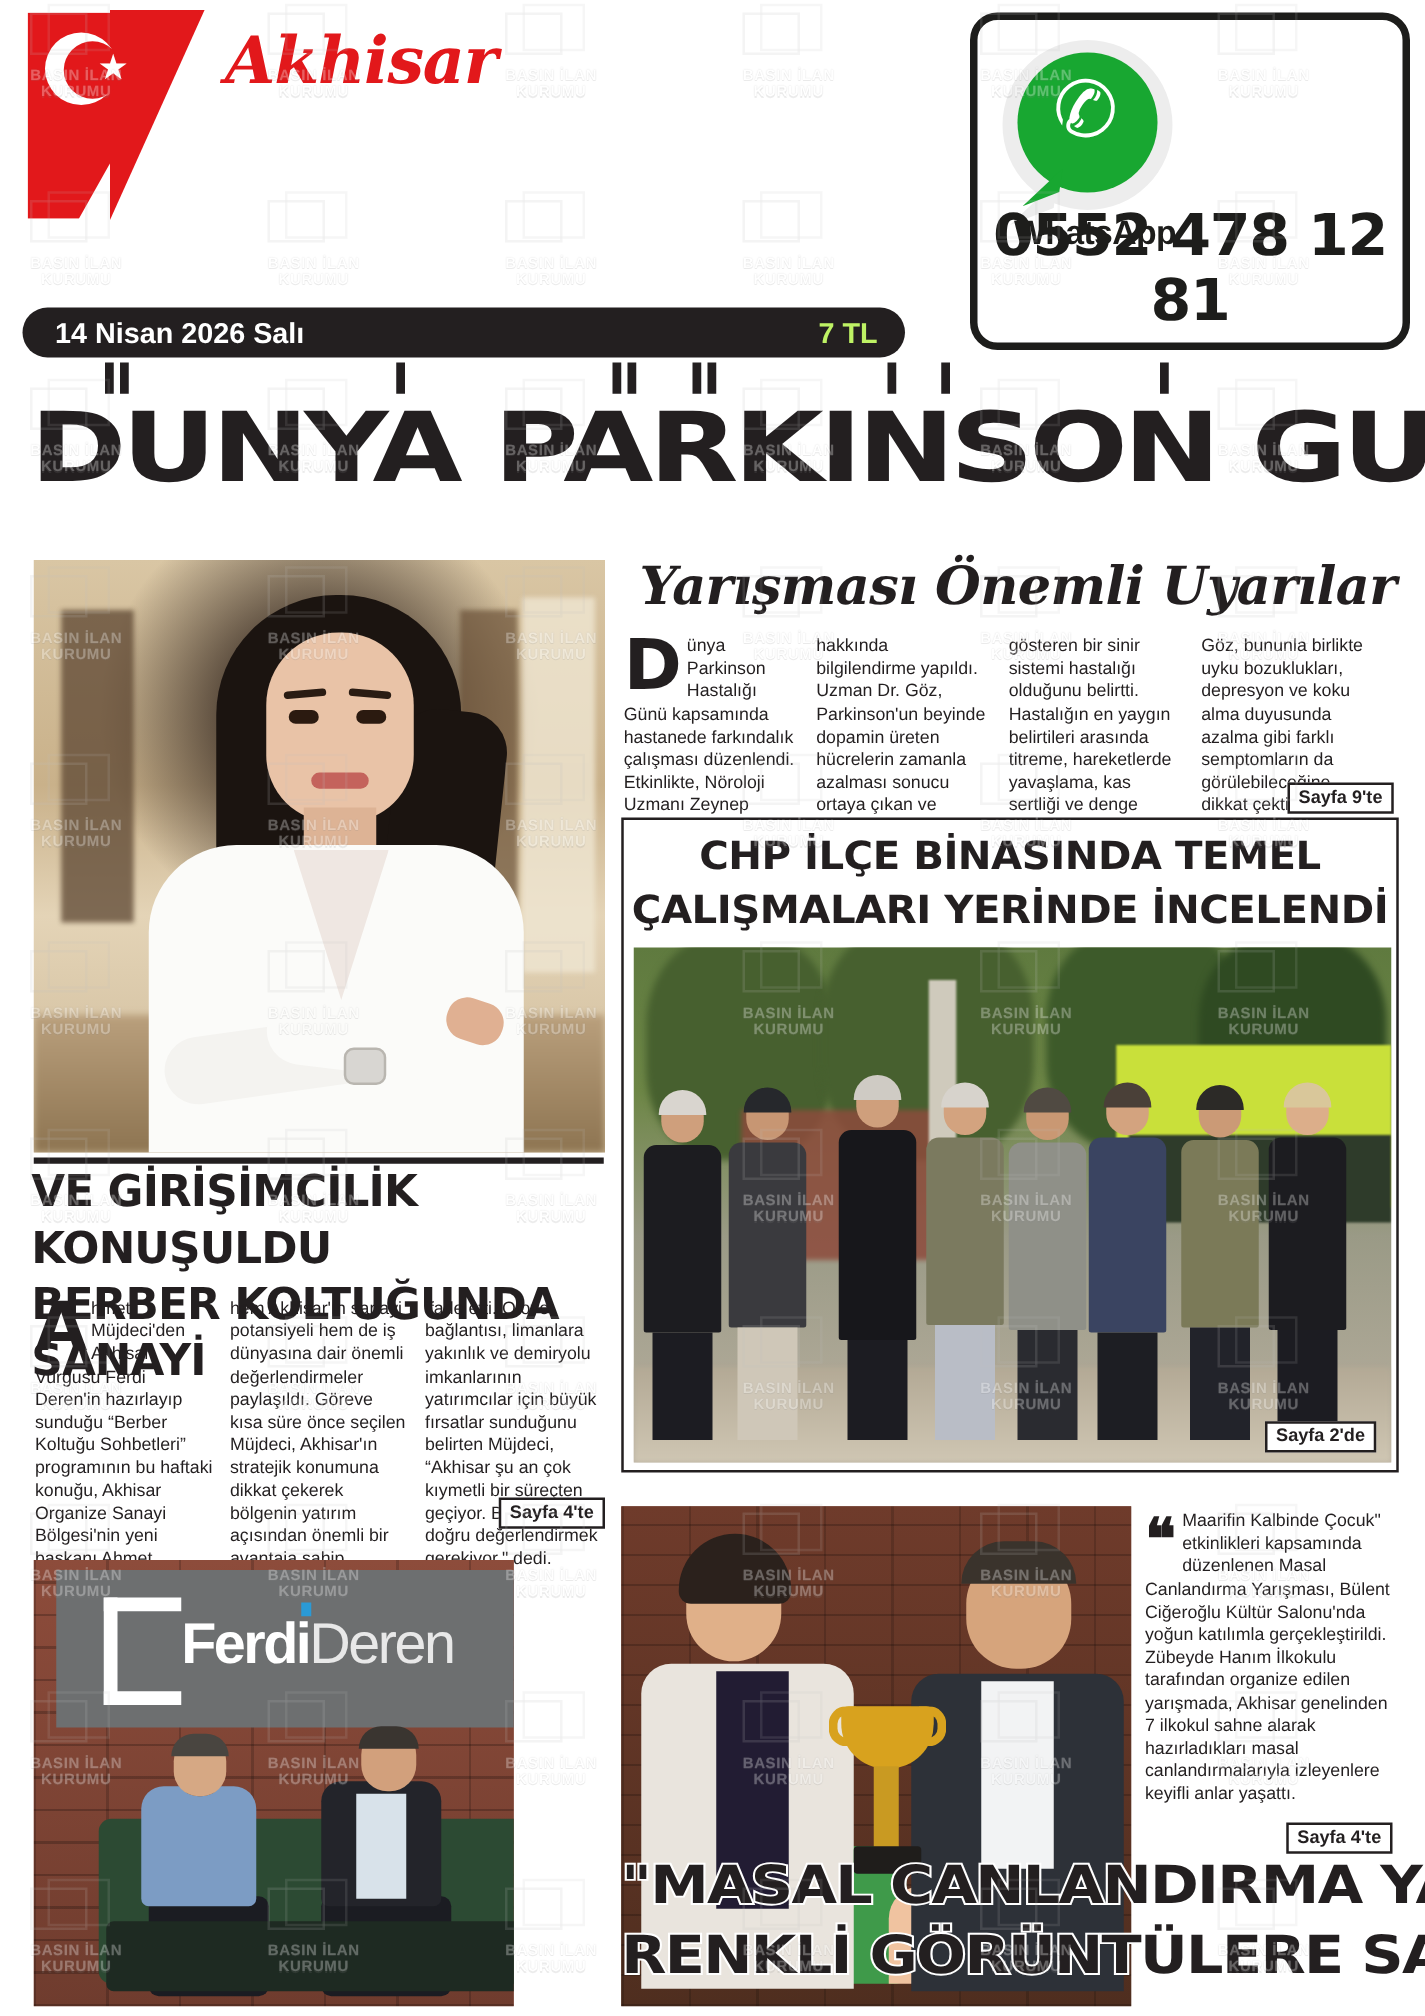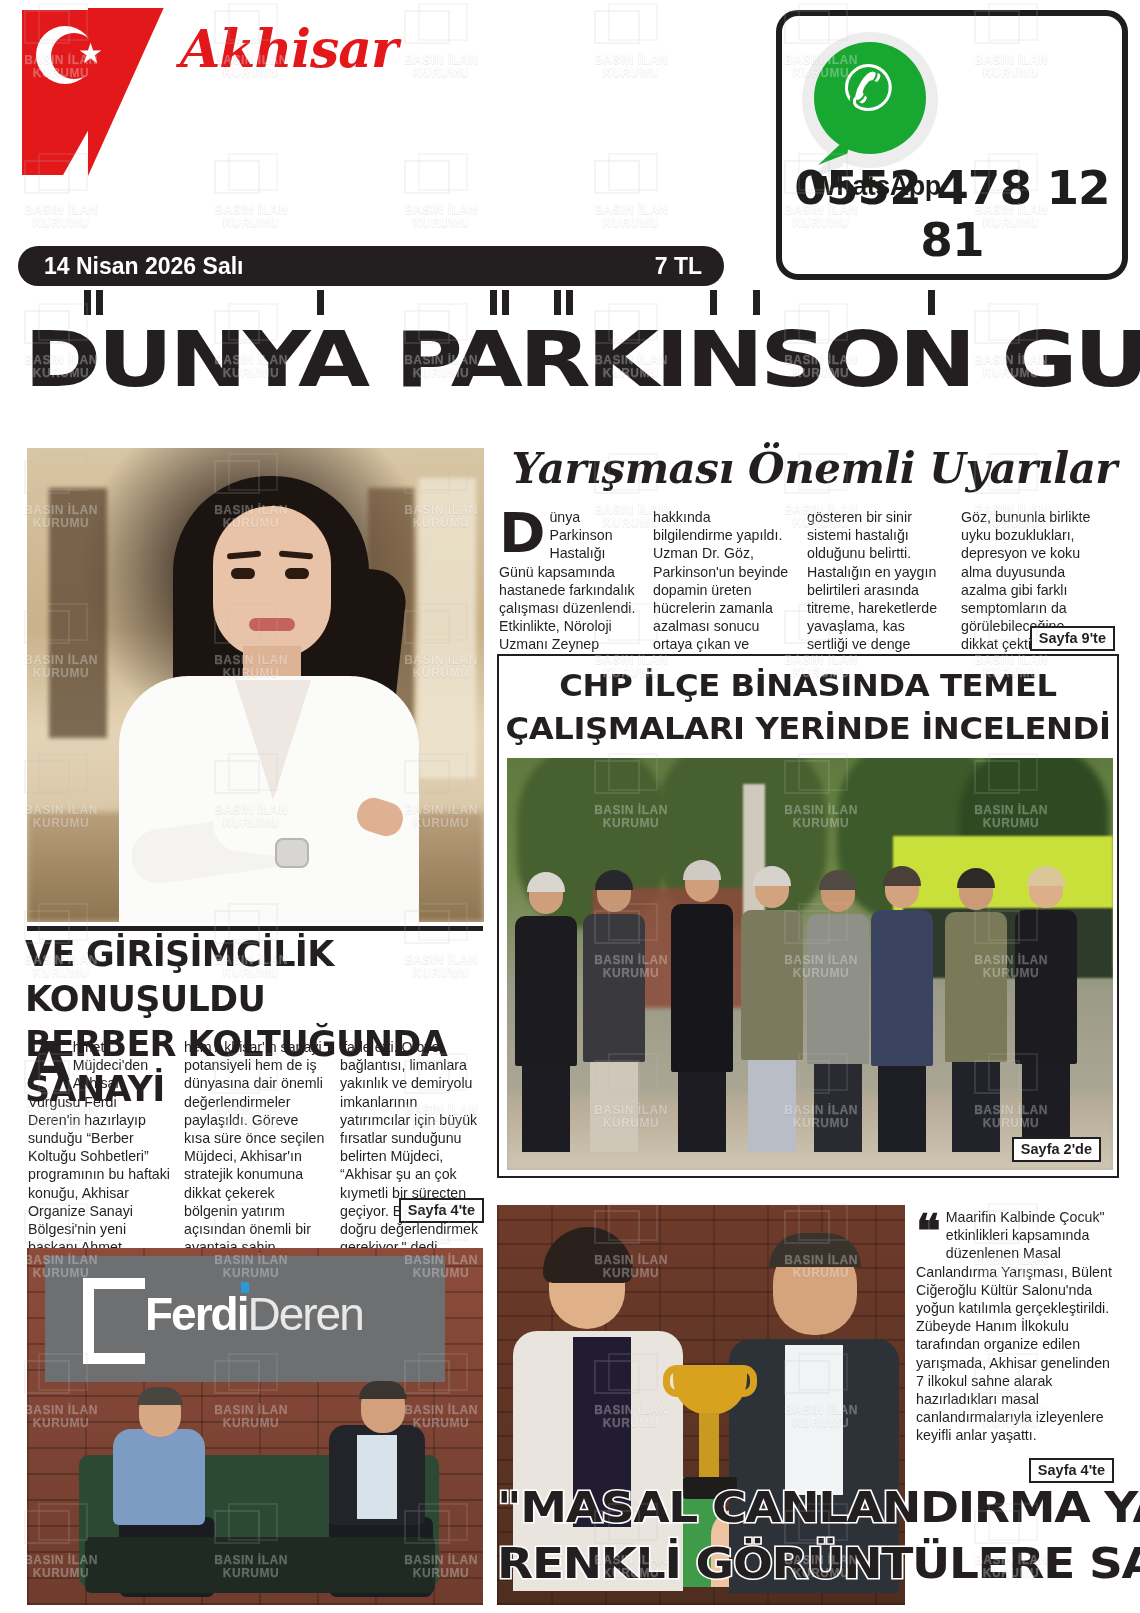--- a/index.html
+++ b/index.html
@@ -219,21 +219,21 @@
   .datebar .date {
     position: absolute;
     left: 26px; top: 7px;
     color: #ffffff;
     font-weight: 700;
     font-size: 23px;
   }
   .datebar .price {
     position: absolute;
     right: 22px; top: 7px;
-    color: #ffffff;
+    color: #bef264;
     font-weight: 700;
     font-size: 23px;
   }
 
   
   .main-headline {
     position: absolute;
     left: 24px; top: 312px;
     width: 1092px;
     height: 108px;
@@ -439,21 +439,21 @@
     font-size: 54px;
     line-height: 44px;
     margin: 2px 3px 0 0;
     color: #231f20;
   }
   .badge-p4a { position: absolute; right: 0px; top: 160px; z-index: 32; }
 
   .ferdi-photo {
     position: absolute;
     left: 27px; top: 1248px;
-    width: 456px; height: 357px;
+    width: 384px; height: 357px;
     overflow: hidden;
     background: linear-gradient(180deg,#8a4a3a 0%,#7c4233 100%);
     z-index: 30;
   }
   .brick {
     position: absolute; inset: 0;
     background:
       repeating-linear-gradient(0deg, rgba(0,0,0,.22) 0 2px, rgba(0,0,0,0) 2px 26px),
       repeating-linear-gradient(90deg, rgba(0,0,0,.18) 0 2px, rgba(0,0,0,0) 2px 58px),
       linear-gradient(180deg,#8d4c3b,#6f3c2e);

